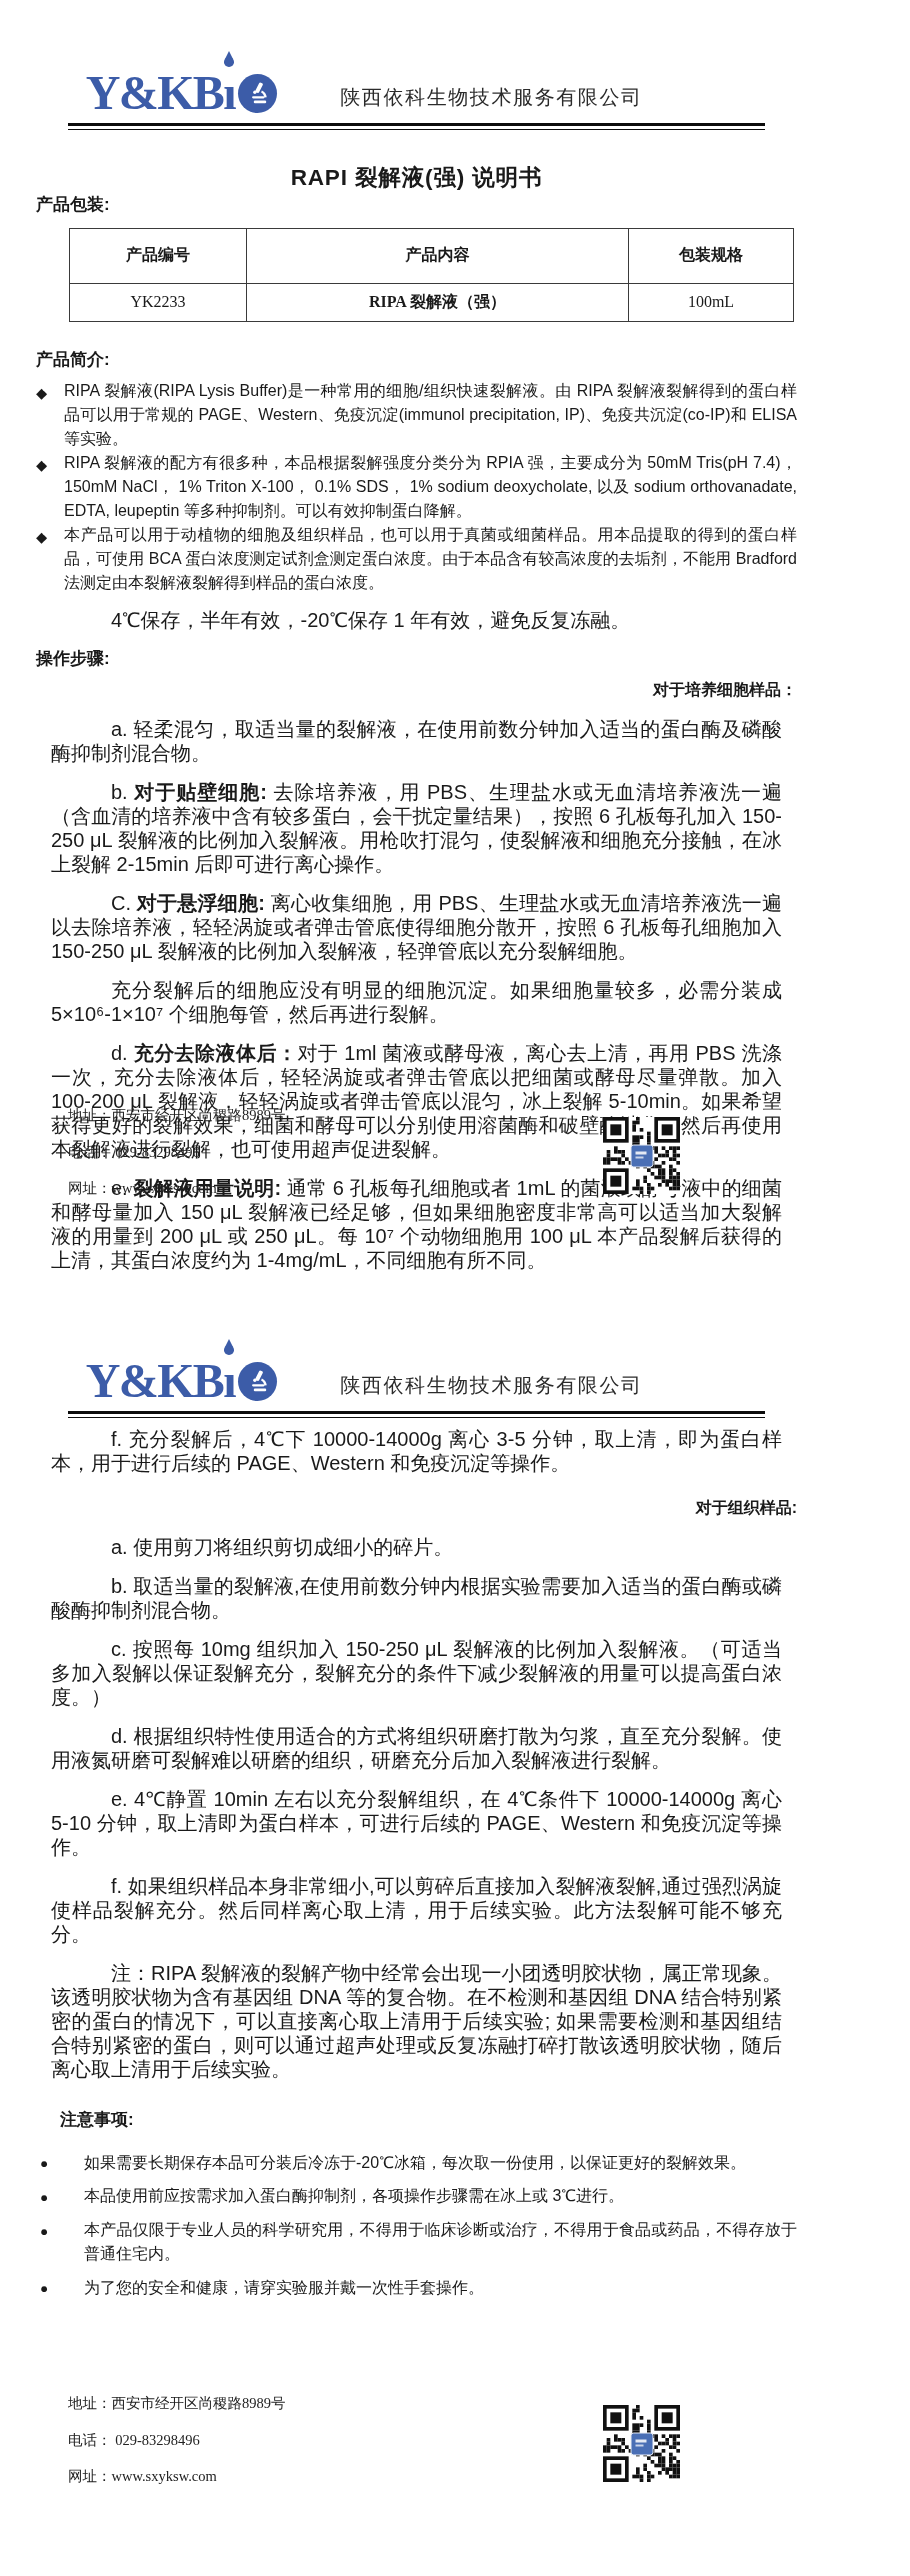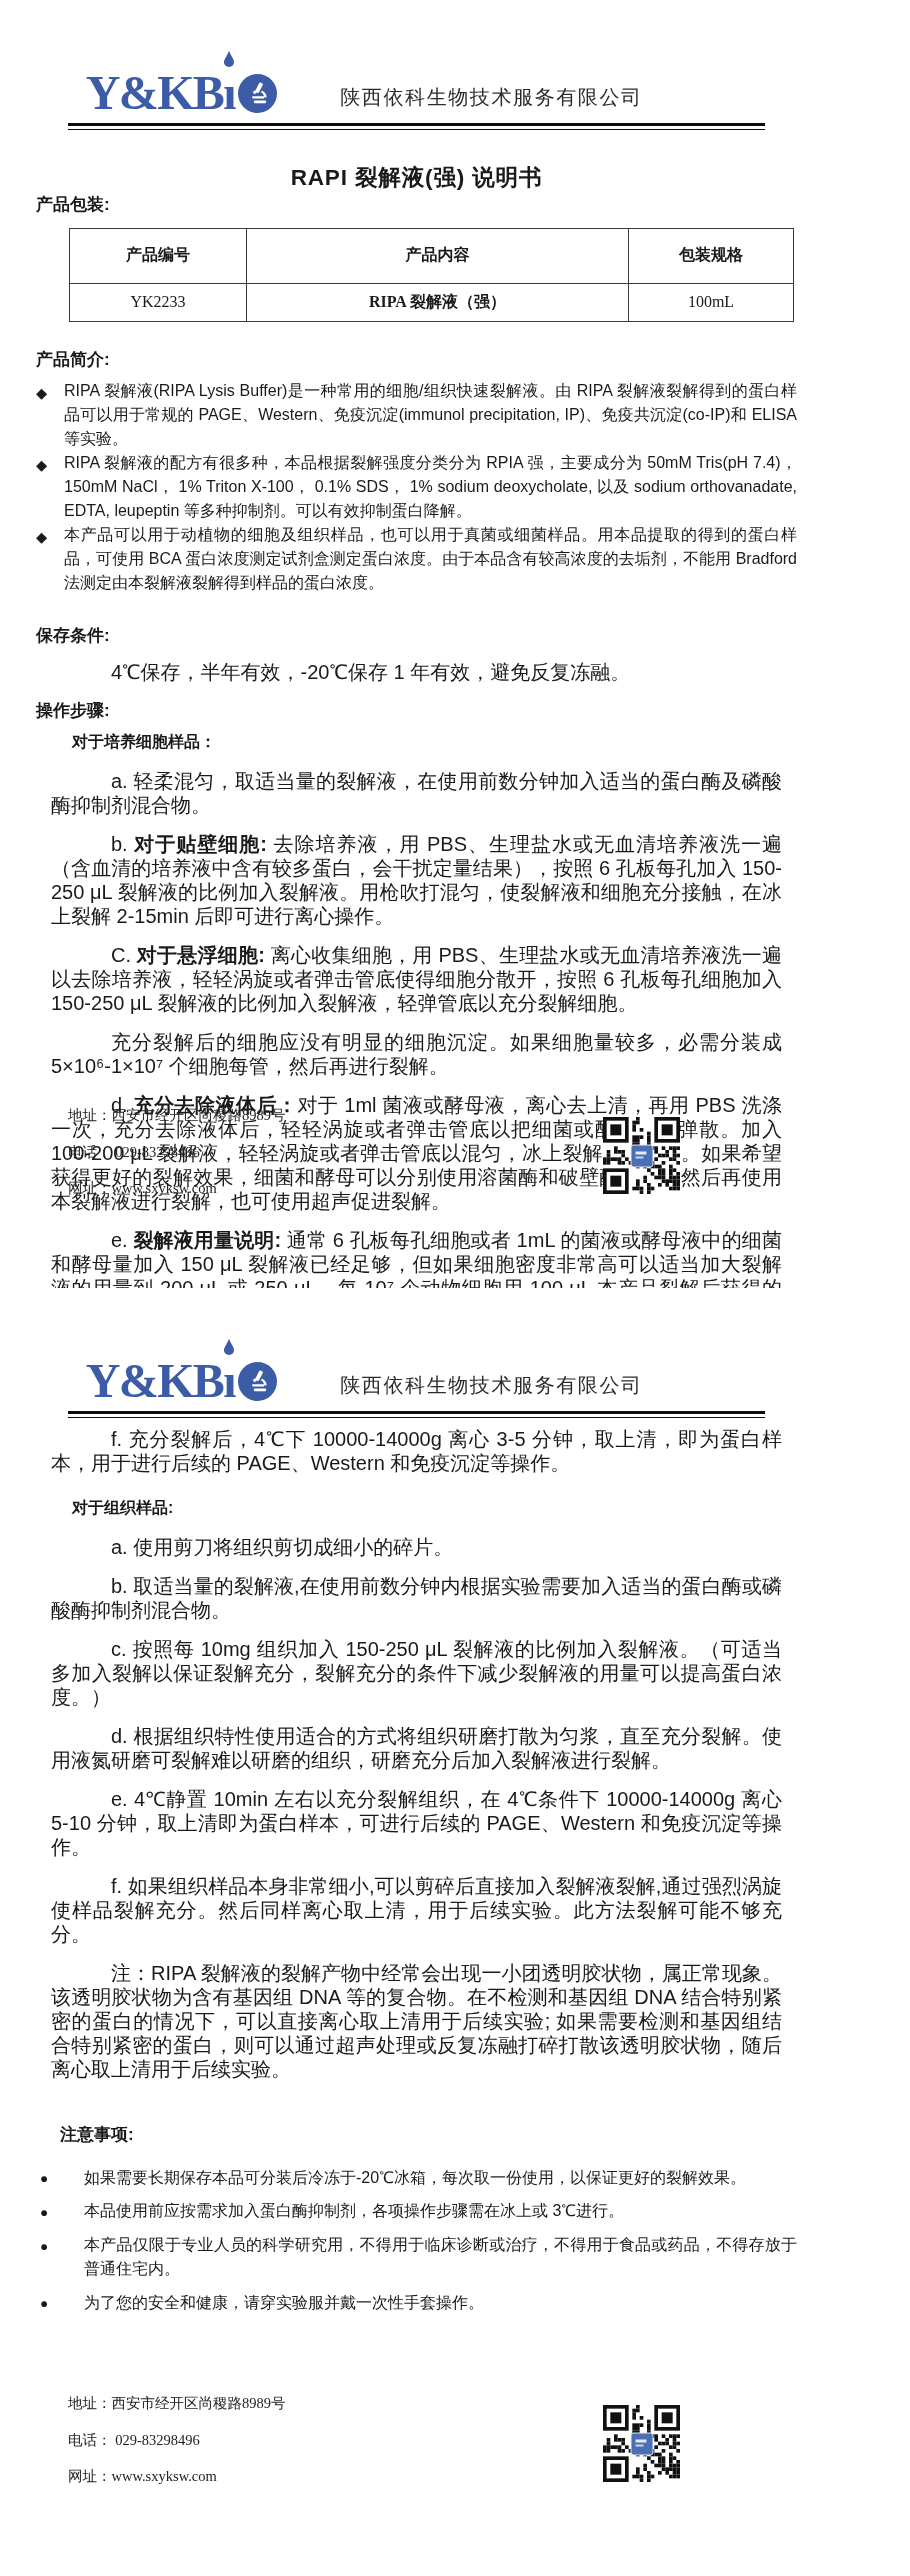--- a/index.html
+++ b/index.html
@@ -21,21 +21,21 @@
   .scope svg{width:26px;height:26px;}
   .company{margin-left:63px;margin-bottom:6.4px;font-family:"Liberation Serif",serif;
         font-size:20px;color:#2b2b2b;letter-spacing:1.6px;}
   .rule{margin:6.4px 68px 0 68px;height:2.4px;border-top:3.2px solid #0c0c0c;border-bottom:1.6px solid #0c0c0c;}
 
   
   .doc-title{margin-top:32px;text-align:center;font-size:22.6px;font-weight:bold;letter-spacing:0.8px;}
   .h1{font-size:17px;font-weight:bold;}
   .para{font-size:20px;line-height:24px;text-align:justify;text-indent:3em;margin:15px;}
   .para .b{font-weight:bold;}
-  .subhead{font-size:16px;font-weight:bold;margin-left:36px;line-height:24px;}
+  .subhead{font-size:16px;font-weight:bold;margin-left:48px;line-height:24px;text-align:right;}
 
   
   table.pkg{border-collapse:collapse;margin:12px 0 0 33px;width:725px;}
   table.pkg th,table.pkg td{border:1.6px solid #3a3a3a;text-align:center;}
   table.pkg th{height:52px;font-size:16px;font-weight:bold;}
   table.pkg td{height:35px;font-family:"Liberation Serif",serif;font-size:16px;}
   table.pkg td.bold{font-weight:bold;}
   .col1{width:176px;} .col2{width:385px;} .col3{width:164px;}
 
   
@@ -110,21 +110,20 @@
     </p>
     <p class="diamond-item">
       <span class="diamond">◆</span>
       <span>RIPA 裂解液的配方有很多种，本品根据裂解强度分类分为 RPIA 强，主要成分为 50mM Tris(pH 7.4)， 150mM NaCl， 1% Triton X-100， 0.1% SDS， 1% sodium deoxycholate, 以及 sodium orthovanadate, EDTA, leupeptin 等多种抑制剂。可以有效抑制蛋白降解。</span>
     </p>
     <p class="diamond-item">
       <span class="diamond">◆</span>
       <span>本产品可以用于动植物的细胞及组织样品，也可以用于真菌或细菌样品。用本品提取的得到的蛋白样品，可使用 BCA 蛋白浓度测定试剂盒测定蛋白浓度。由于本品含有较高浓度的去垢剂，不能用 Bradford 法测定由本裂解液裂解得到样品的蛋白浓度。</span>
     </p>
 
-    <div class="h1" style="margin-top:29px;">保存条件:</div>
     <p class="para" style="margin-top:13px;">4℃保存，半年有效，-20℃保存 1 年有效，避免反复冻融。</p>
 
     <div class="h1" style="margin-top:13px;">操作步骤:</div>
     <div class="subhead" style="margin-top:8px;">对于培养细胞样品：</div>
 
     <p class="para"><span>a. </span><span class="b"></span><span>轻柔混匀，取适当量的裂解液，在使用前数分钟加入适当的蛋白酶及磷酸酶抑制剂混合物。</span></p>
     <p class="para"><span>b. </span><span class="b">对于贴壁细胞: </span><span>去除培养液，用 PBS、生理盐水或无血清培养液洗一遍（含血清的培养液中含有较多蛋白，会干扰定量结果），按照 6 孔板每孔加入 150-250 μL 裂解液的比例加入裂解液。用枪吹打混匀，使裂解液和细胞充分接触，在冰上裂解 2-15min 后即可进行离心操作。</span></p>
     <p class="para"><span>C. </span><span class="b">对于悬浮细胞: </span><span>离心收集细胞，用 PBS、生理盐水或无血清培养液洗一遍以去除培养液，轻轻涡旋或者弹击管底使得细胞分散开，按照 6 孔板每孔细胞加入 150-250 μL 裂解液的比例加入裂解液，轻弹管底以充分裂解细胞。</span></p>
     <p class="para"><span></span><span class="b"></span><span>充分裂解后的细胞应没有明显的细胞沉淀。如果细胞量较多，必需分装成 5×10⁶-1×10⁷ 个细胞每管，然后再进行裂解。</span></p>
     <p class="para"><span>d. </span><span class="b">充分去除液体后：</span><span>对于 1ml 菌液或酵母液，离心去上清，再用 PBS 洗涤一次，充分去除液体后，轻轻涡旋或者弹击管底以把细菌或酵母尽量弹散。加入 100-200 μL 裂解液，轻轻涡旋或者弹击管底以混匀，冰上裂解 5-10min。如果希望获得更好的裂解效果，细菌和酵母可以分别使用溶菌酶和破壁酶消化，然后再使用本裂解液进行裂解，也可使用超声促进裂解。</span></p>
@@ -289,21 +288,21 @@
     <div class="subhead" style="margin-top:21px;">对于组织样品:</div>
 
     <p class="para"><span>a. </span><span>使用剪刀将组织剪切成细小的碎片。</span></p>
     <p class="para"><span>b. </span><span>取适当量的裂解液,在使用前数分钟内根据实验需要加入适当的蛋白酶或磷酸酶抑制剂混合物。</span></p>
     <p class="para"><span>c. </span><span>按照每 10mg 组织加入 150-250 μL 裂解液的比例加入裂解液。（可适当多加入裂解以保证裂解充分，裂解充分的条件下减少裂解液的用量可以提高蛋白浓度。）</span></p>
     <p class="para"><span>d. </span><span>根据组织特性使用适合的方式将组织研磨打散为匀浆，直至充分裂解。使用液氮研磨可裂解难以研磨的组织，研磨充分后加入裂解液进行裂解。</span></p>
     <p class="para"><span>e. </span><span>4℃静置 10min 左右以充分裂解组织，在 4℃条件下 10000-14000g 离心 5-10 分钟，取上清即为蛋白样本，可进行后续的 PAGE、Western 和免疫沉淀等操作。</span></p>
     <p class="para"><span>f. </span><span>如果组织样品本身非常细小,可以剪碎后直接加入裂解液裂解,通过强烈涡旋使样品裂解充分。然后同样离心取上清，用于后续实验。此方法裂解可能不够充分。</span></p>
     <p class="para"><span>注：RIPA 裂解液的裂解产物中经常会出现一小团透明胶状物，属正常现象。该透明胶状物为含有基因组 DNA 等的复合物。在不检测和基因组 DNA 结合特别紧密的蛋白的情况下，可以直接离心取上清用于后续实验; 如果需要检测和基因组结合特别紧密的蛋白，则可以通过超声处理或反复冻融打碎打散该透明胶状物，随后离心取上清用于后续实验。</span></p>
 
-    <div class="h1" style="margin-top:42px;margin-left:24px;">注意事项:</div>
+    <div class="h1" style="margin-top:27px;margin-left:24px;">注意事项:</div>
 
     <div style="margin-top:19.3px;">
       <p class="dot-item"><span class="dotmark">●</span><span>如果需要长期保存本品可分装后冷冻于-20℃冰箱，每次取一份使用，以保证更好的裂解效果。</span></p>
       <p class="dot-item"><span class="dotmark">●</span><span>本品使用前应按需求加入蛋白酶抑制剂，各项操作步骤需在冰上或 3℃进行。</span></p>
       <p class="dot-item"><span class="dotmark">●</span><span>本产品仅限于专业人员的科学研究用，不得用于临床诊断或治疗，不得用于食品或药品，不得存放于普通住宅内。</span></p>
       <p class="dot-item"><span class="dotmark">●</span><span>为了您的安全和健康，请穿实验服并戴一次性手套操作。</span></p>
     </div>
   </div>
 
   <div class="footer">

